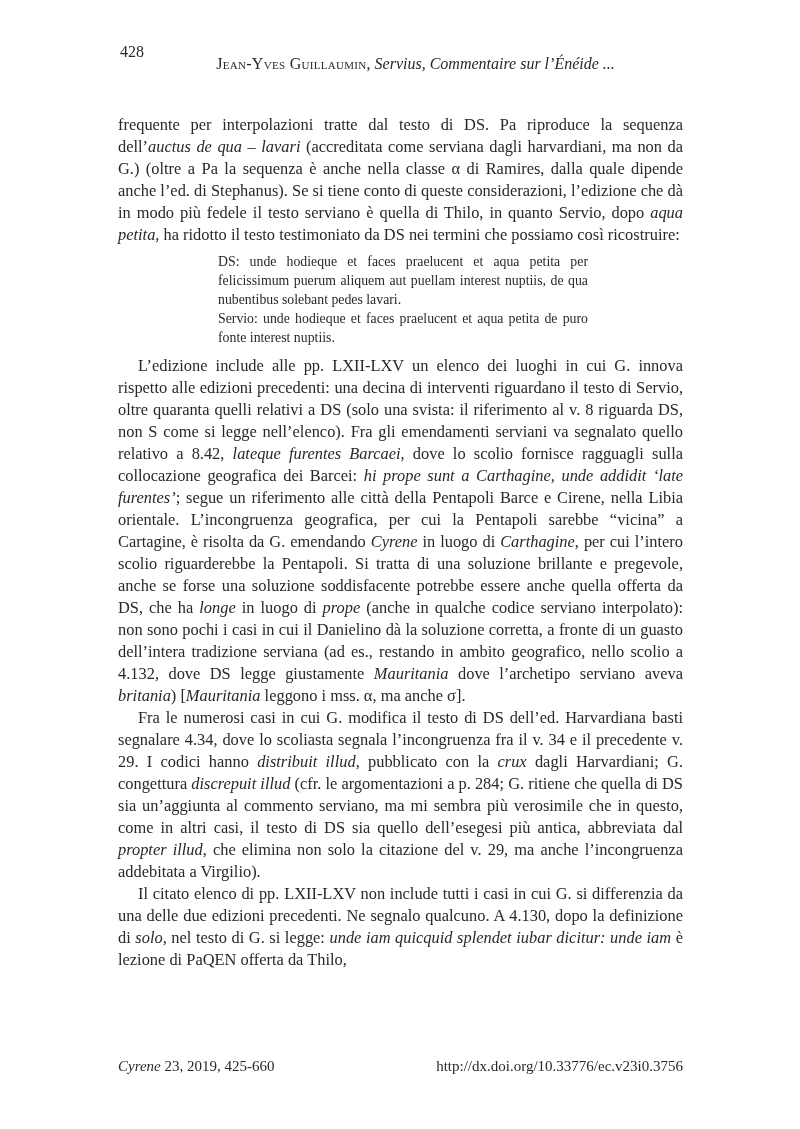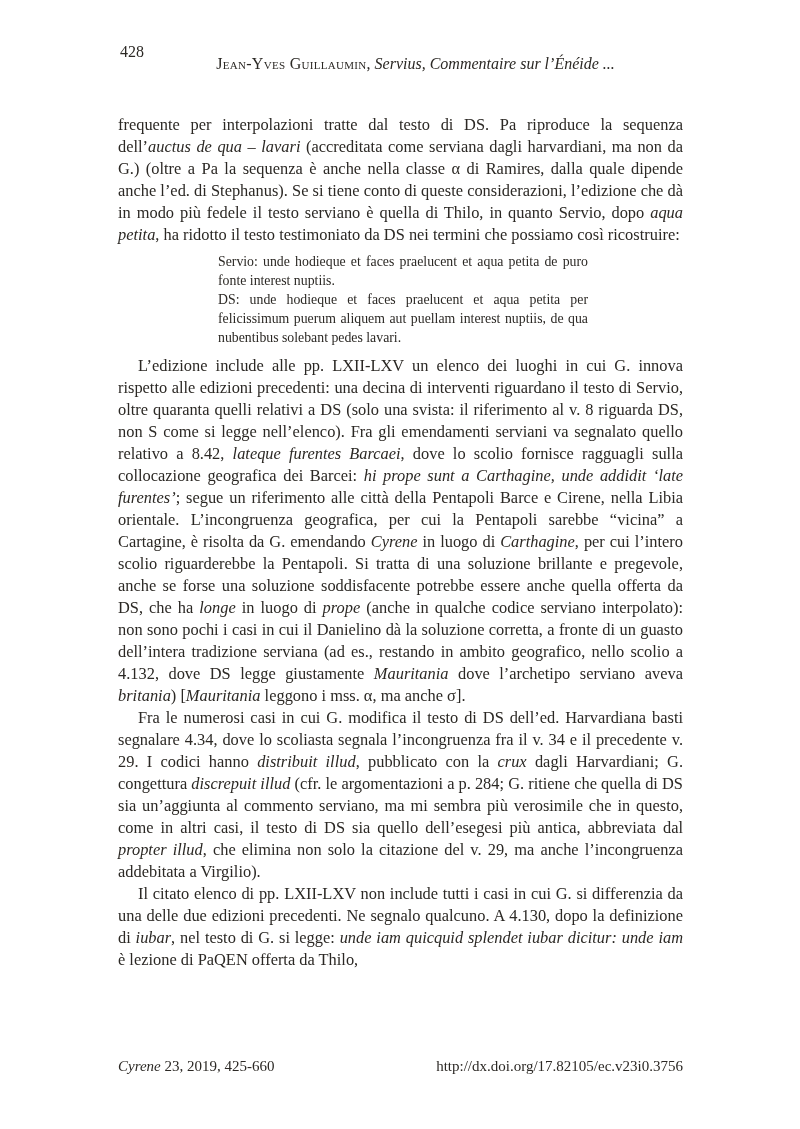--- a/index.html
+++ b/index.html
@@ -95,28 +95,28 @@
   <div class="header">
     <span class="page-number">428</span>
     <span class="running-title">
       <span class="author-smallcaps">Jean-Yves Guillaumin</span><span>, </span><span class="work-title">Servius, Commentaire sur l’Énéide ...</span>
     </span>
   </div>
 
   <div class="body-block">
     <p><span>frequente per interpolazioni tratte dal testo di DS. Pa riproduce la sequenza dell’</span><em>auctus de qua – lavari</em><span> (accreditata come serviana dagli harvardiani, ma non da G.) (oltre a Pa la sequenza è anche nella classe α di Ramires, dalla quale dipende anche l’ed. di Stephanus). Se si tiene conto di queste considerazioni, l’edizione che dà in modo più fedele il testo serviano è quella di Thilo, in quanto Servio, dopo </span><em>aqua petita</em><span>, ha ridotto il testo testimoniato da DS nei termini che possiamo così ricostruire:</span></p>
     <div class="quote">
+      <p><span>DS: unde hodieque et faces praelucent et aqua petita per felicissimum puerum aliquem aut puellam interest nuptiis, de qua nubentibus solebant pedes lavari.</span></p>
       <p><span>Servio: unde hodieque et faces praelucent et aqua petita de puro fonte interest nuptiis.</span></p>
-      <p><span>DS: unde hodieque et faces praelucent et aqua petita per felicissimum puerum aliquem aut puellam interest nuptiis, de qua nubentibus solebant pedes lavari.</span></p>
     </div>
     <p class="indent"><span>L’edizione include alle pp. LXII-LXV un elenco dei luoghi in cui G. innova rispetto alle edizioni precedenti: una decina di interventi riguardano il testo di Servio, oltre quaranta quelli relativi a DS (solo una svista: il riferimento al v. 8 riguarda DS, non S come si legge nell’elenco). Fra gli emendamenti serviani va segnalato quello relativo a 8.42, </span><em>lateque furentes Barcaei</em><span>, dove lo scolio fornisce ragguagli sulla collocazione geografica dei Barcei: </span><em>hi prope sunt a Carthagine, unde addidit ‘late furentes’</em><span>; segue un riferimento alle città della Pentapoli Barce e Cirene, nella Libia orientale. L’incongruenza geografica, per cui la Pentapoli sarebbe “vicina” a Cartagine, è risolta da G. emendando </span><em>Cyrene</em><span> in luogo di </span><em>Carthagine</em><span>, per cui l’intero scolio riguarderebbe la Pentapoli. Si tratta di una soluzione brillante e pregevole, anche se forse una soluzione soddisfacente potrebbe essere anche quella offerta da DS, che ha </span><em>longe</em><span> in luogo di </span><em>prope</em><span> (anche in qualche codice serviano interpolato): non sono pochi i casi in cui il Danielino dà la soluzione corretta, a fronte di un guasto dell’intera tradizione serviana (ad es., restando in ambito geografico, nello scolio a 4.132, dove DS legge giustamente </span><em>Mauritania</em><span> dove l’archetipo serviano aveva </span><em>britania</em><span>) [</span><em>Mauritania</em><span> leggono i mss. α, ma anche σ].</span></p>
     <p class="indent"><span>Fra le numerosi casi in cui G. modifica il testo di DS dell’ed. Harvardiana basti segnalare 4.34, dove lo scoliasta segnala l’incongruenza fra il v. 34 e il precedente v. 29. I codici hanno </span><em>distribuit illud</em><span>, pubblicato con la </span><em>crux</em><span> dagli Harvardiani; G. congettura </span><em>discrepuit illud</em><span> (cfr. le argomentazioni a p. 284; G. ritiene che quella di DS sia un’aggiunta al commento serviano, ma mi sembra più verosimile che in questo, come in altri casi, il testo di DS sia quello dell’esegesi più antica, abbreviata dal </span><em>propter illud</em><span>, che elimina non solo la citazione del v. 29, ma anche l’incongruenza addebitata a Virgilio).</span></p>
-    <p class="indent"><span>Il citato elenco di pp. LXII-LXV non include tutti i casi in cui G. si differenzia da una delle due edizioni precedenti. Ne segnalo qualcuno. A 4.130, dopo la definizione di </span><em>iubar</em><span>, nel testo di G. si legge: </span><em>unde iam quicquid splendet iubar dicitur: unde iam</em><span> è lezione di PaQEN offerta da Thilo,</span></p>
+    <p class="indent"><span>Il citato elenco di pp. LXII-LXV non include tutti i casi in cui G. si differenzia da una delle due edizioni precedenti. Ne segnalo qualcuno. A 4.130, dopo la definizione di </span><em>solo</em><span>, nel testo di G. si legge: </span><em>unde iam quicquid splendet iubar dicitur: unde iam</em><span> è lezione di PaQEN offerta da Thilo,</span></p>
   </div>
 
   <div class="footer">
     <span>
       <span class="journal-name">Cyrene</span><span> 23, 2019, 425-660</span>
     </span>
-    <span class="doi">http://dx.doi.org/17.82105/ec.v23i0.3756</span>
+    <span class="doi">http://dx.doi.org/10.33776/ec.v23i0.3756</span>
   </div>
 
 </div>
 
 </body></html>

